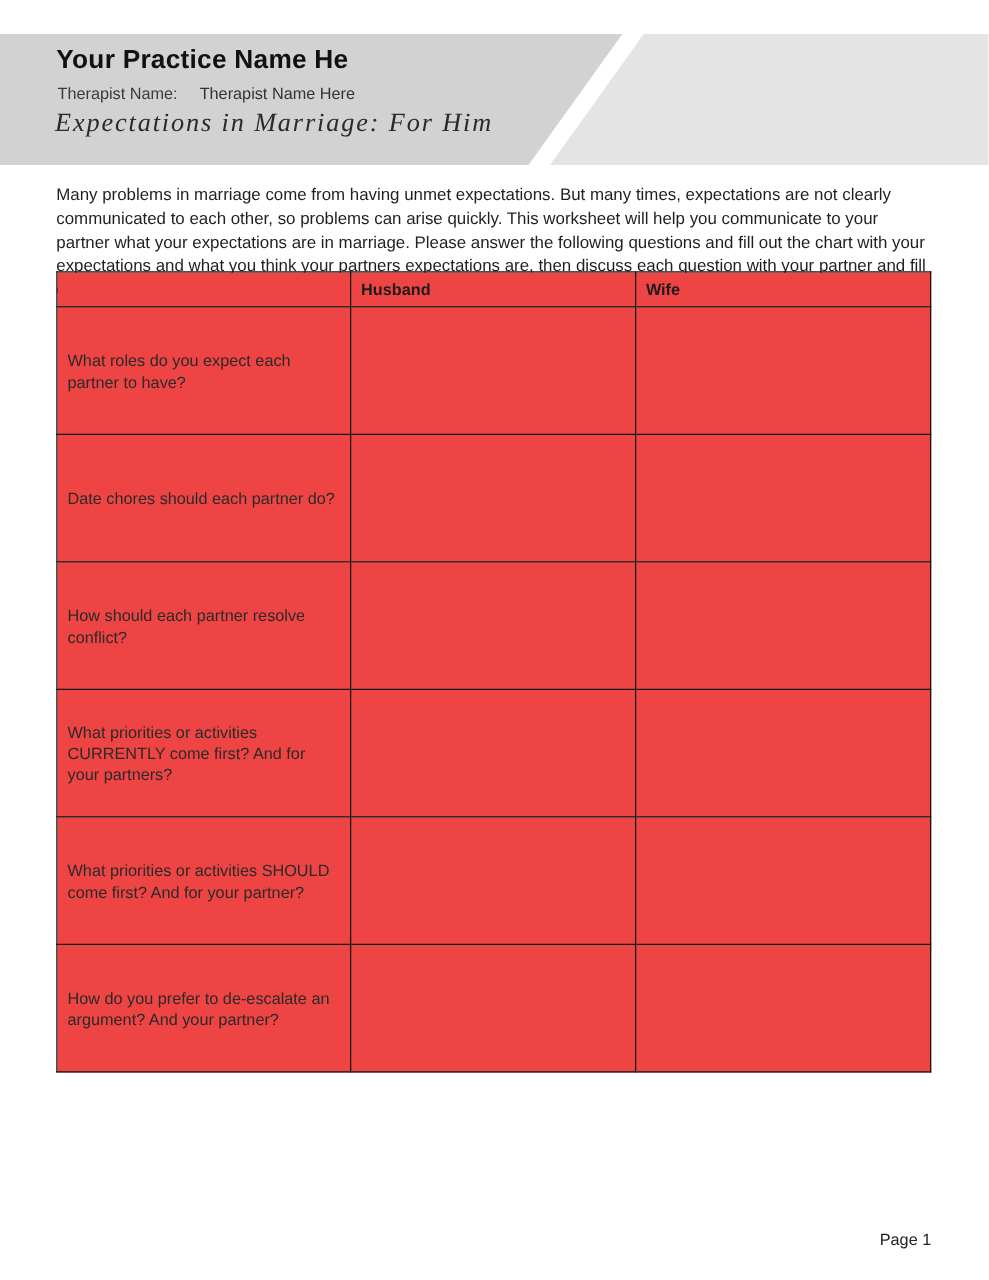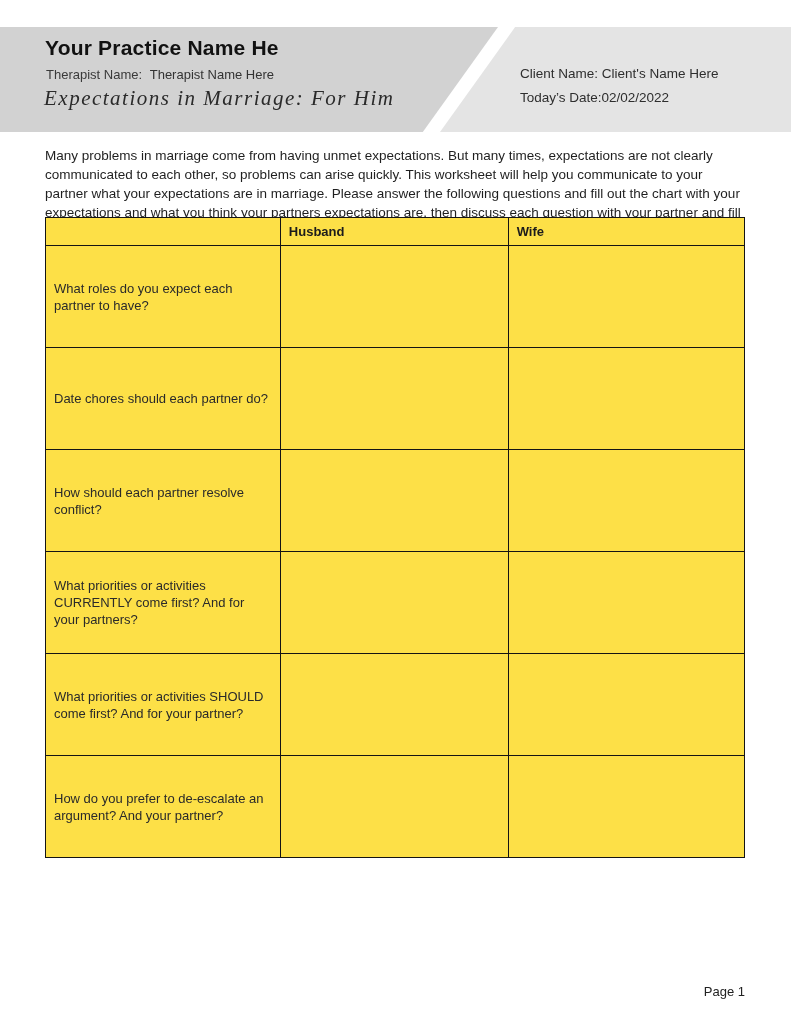--- a/index.html
+++ b/index.html
@@ -25,21 +25,21 @@
   }
   .practice-name {
     position: absolute; left: 45px; top: 36px;
     font-size: 21px; font-weight: bold; color: #111;
     letter-spacing: 0.2px;
   }
   .therapist-line {
     position: absolute; left: 46px; top: 67px;
     font-size: 13px; color: #3a3a3a;
   }
-  .therapist-line .value { margin-left: 4px; color: #333; }
+  .therapist-line .value { margin-left: 14px; color: #333; }
   .worksheet-title {
     position: absolute; left: 44px; top: 86px;
     font-family: Liberation Serif, serif;
     font-style: italic; font-size: 21px; letter-spacing: 1.5px;
     color: #2a2a2a;
   }
   .client-block { position: absolute; left: 520px; top: 66px; font-size: 13.5px; color: #2e2e2e; }
   .client-line { margin-bottom: 9px; }
 
   
@@ -51,21 +51,21 @@
   
   table.worksheet {
     position: absolute; left: 45px; top: 217px;
     width: 700px; border-collapse: collapse; table-layout: fixed;
   }
   table.worksheet th, table.worksheet td {
     border: 1.5px solid #141414;
     font-size: 13px; color: #2a2a2a;
     padding: 4px 8px;
     vertical-align: middle; text-align: left;
-    background: #fde047;
+    background: #ef4444;
   }
   table.worksheet th { height: 28px; font-weight: bold; color: #1c1c1c; }
   table.worksheet td { height: 102px; line-height: 17px; }
   col.c-question { width: 33.6%; }
   col.c-husband  { width: 32.6%; }
   col.c-wife     { width: 33.8%; }
 
   
   .page-number {
     position: absolute; top: 984px; right: 46px;
@@ -81,29 +81,20 @@
 
   <div class="practice-name">Your Practice Name He</div>
 
   <div class="therapist-line">
     <span class="label">Therapist Name:</span>
     <span class="value">Therapist Name Here</span>
   </div>
 
   <div class="worksheet-title">Expectations in Marriage: For Him</div>
 
-  <div class="client-block">
-    <div class="client-line">
-      <span>Client Name:</span>
-      <span>Client's Name Here</span>
-    </div>
-    <div class="date-line">
-      <span>Today’s Date:</span><span>02/02/2022</span>
-    </div>
-  </div>
 </div>
 
 <p class="intro">Many problems in marriage come from having unmet expectations. But many times, expectations are not clearly communicated to each other, so problems can arise quickly. This worksheet will help you communicate to your partner what your expectations are in marriage. Please answer the following questions and fill out the chart with your expectations and what you think your partners expectations are, then discuss each question with your partner and fill out the partner sheet together.</p>
 
 <table class="worksheet">
   <colgroup>
     <col class="c-question">
       <col class="c-husband">
       <col class="c-wife">
   </colgroup>

